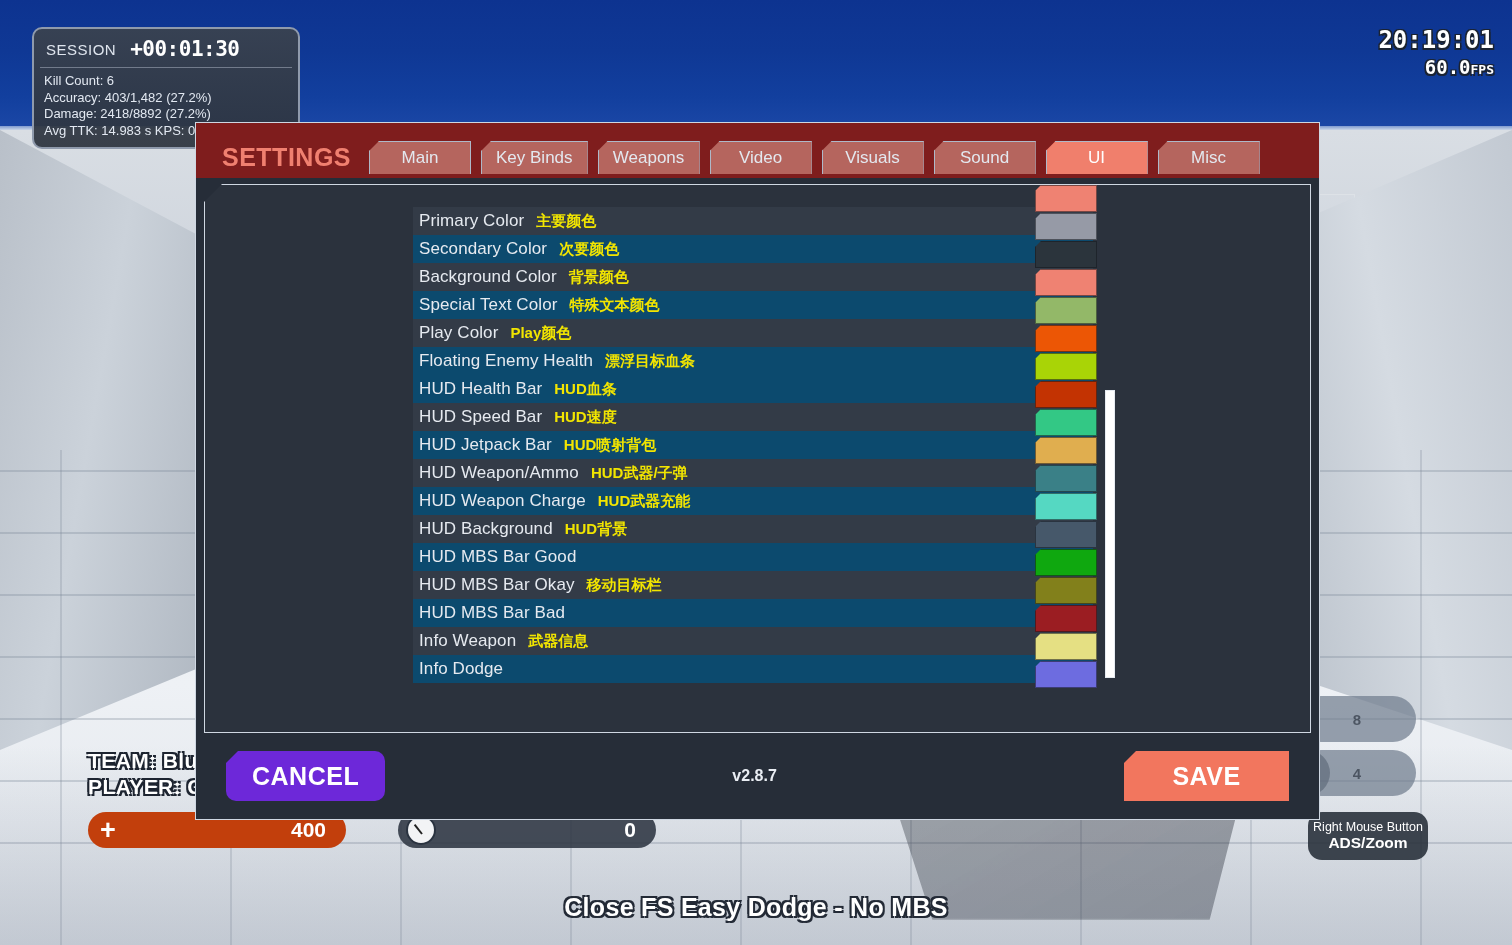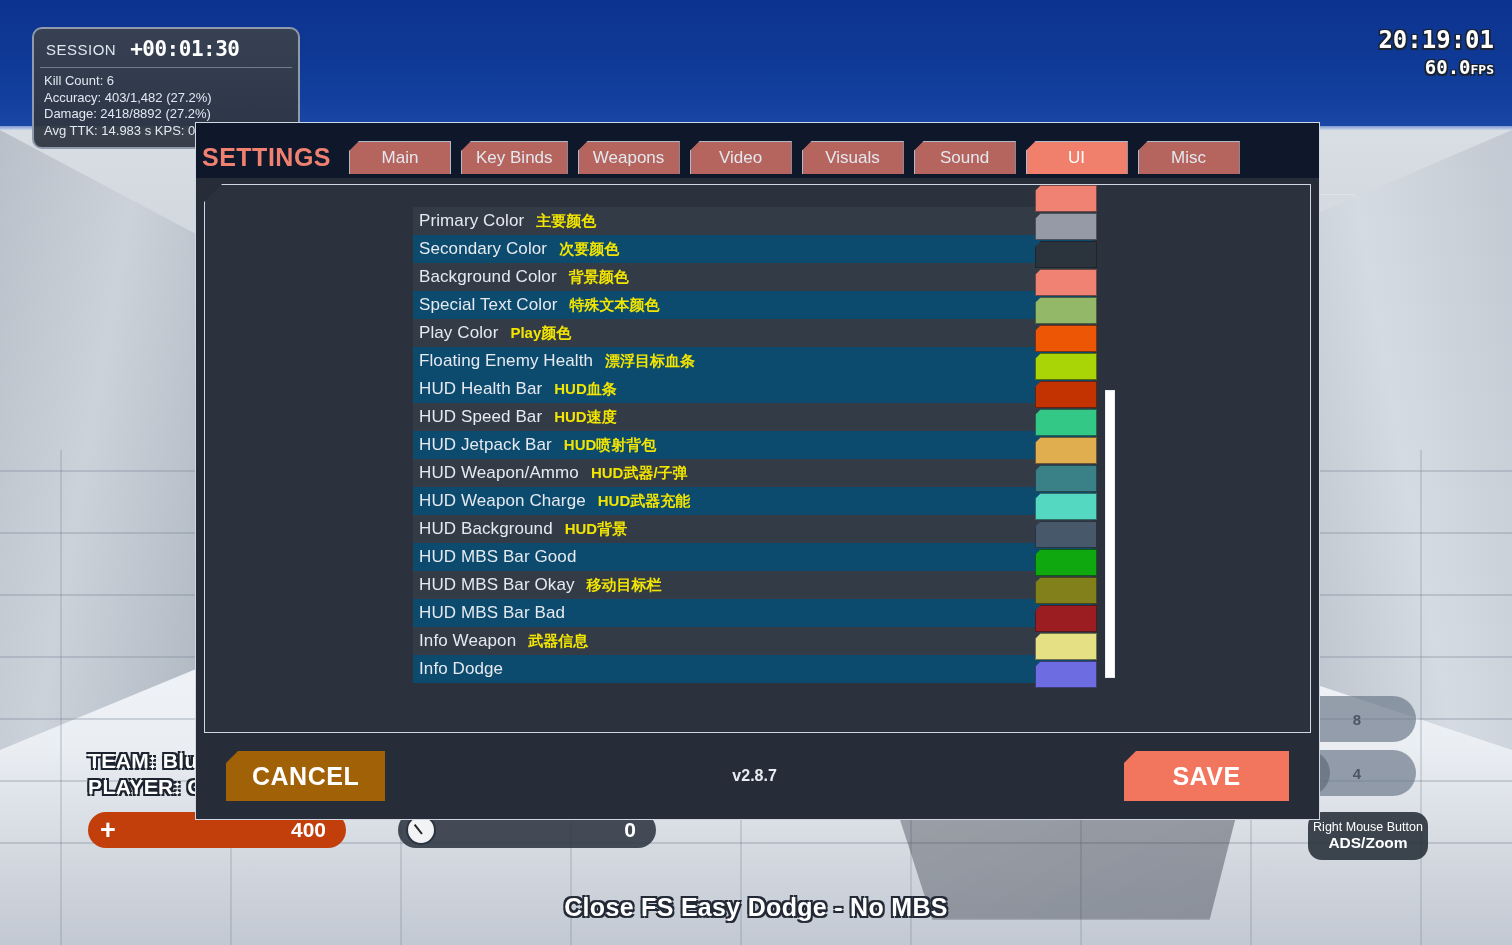--- a/index.html
+++ b/index.html
@@ -167,22 +167,22 @@
 
   
   #settings {
     position:absolute; left:195px; top:122px; width:1125px; height:698px;
     background:#262d38;
     border:1px solid #cfd7e2;
     display:flex; flex-direction:column;
   }
   .tabbar {
     height:55px; position:relative; flex:0 0 auto;
-    display:flex; align-items:flex-end; padding-left:0;
-    background:#0f172a;
+    display:flex; align-items:flex-end; padding-left:20px;
+    background:#7f1d1d;
   }
   .settings-word {
     color:#f08070; font-size:25px; font-weight:bold; letter-spacing:.5px;
     padding:0 18px 6px 6px;
   }
   .tab {
     position:relative;
     height:33px; min-width:102px; padding:0 14px; margin-right:10px;
     margin-bottom:4px;
     background:#b5655e;
@@ -239,21 +239,21 @@
     padding:0 30px;
     background:transparent;
   }
   .btn {
     height:50px; min-width:155px; padding:0 26px;
     display:flex; align-items:center; justify-content:center;
     font-size:25px; font-weight:bold; letter-spacing:.5px;
     color:#ffffff;
     clip-path:polygon(12px 0, 100% 0, 100% 100%, 0 100%, 0 12px);
   }
-  .btn-cancel { background:#a16207; }
+  .btn-cancel { background:#6d28d9;border-radius:10px; }
   .btn-save   { background:#f2765e; width:165px; }
   .version { color:#e9edf3; font-size:16px; font-weight:bold; }
 </style>
 </head>
 <body>
 
 <div id="scene">
   <div class="sky"></div>
   <div class="horizon-line"></div>
   <div class="ground"></div>

